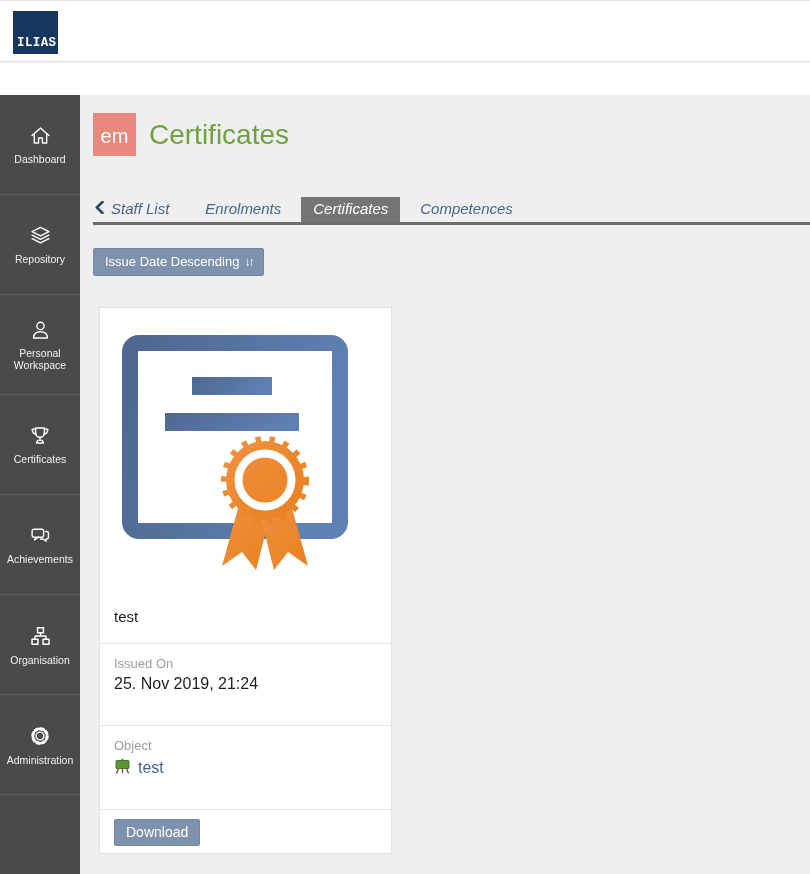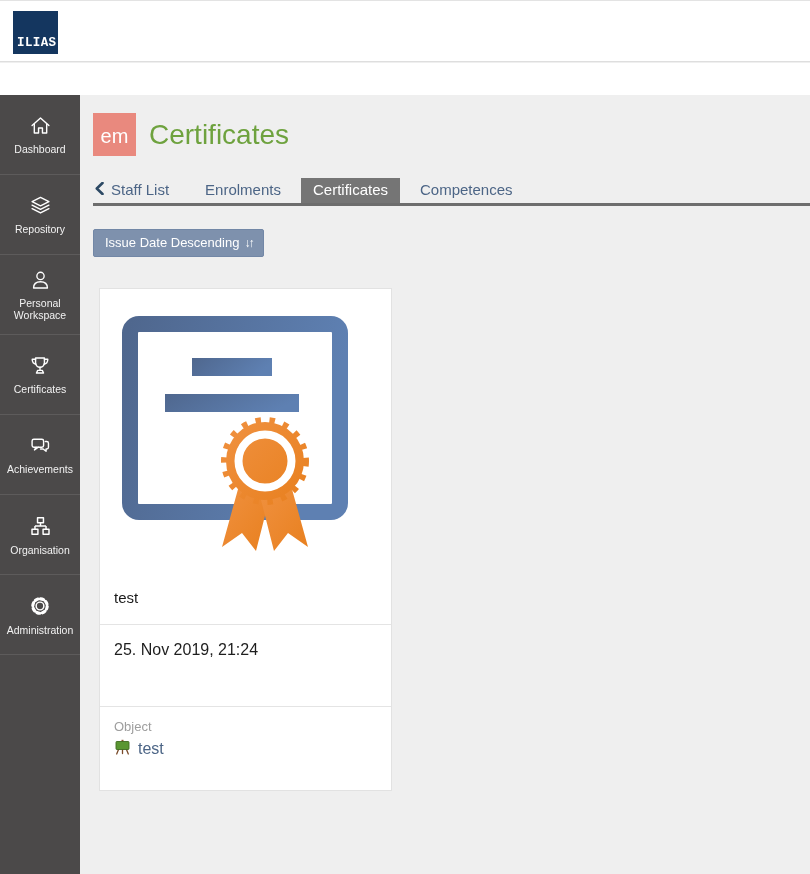--- a/index.html
+++ b/index.html
@@ -13,36 +13,36 @@
   
   .topbar { position:absolute; left:0; top:0; width:810px; height:62px;
             background:#ffffff; border-top:1px solid #e3e3e3; border-bottom:1px solid #dedede; }
   .logo { position:absolute; left:13px; top:10px; width:45px; height:43px;
           background:#14365f; color:#ffffff; font-weight:bold; font-size:12.5px;
           letter-spacing:.4px; display:flex; align-items:flex-end; padding:0 0 4px 4px;font-family:Liberation Mono, monospace; }
   .subbar { position:absolute; left:0; top:63px; width:810px; height:32px; background:#ffffff; }
 
   
   .sidebar { position:absolute; left:0; top:95px; bottom:0; width:80px; background:#4b4949; }
-  .side-item { width:80px; height:80px; border-bottom:1px solid #5d5b5b;
+  .side-item { width:80px; height:100px; border-bottom:1px solid #5d5b5b;
                display:flex; flex-direction:column; align-items:center; justify-content:center;
                gap:6px; cursor:pointer; }
   .side-item svg { display:block; }
   .side-label { color:#f2f2f2; font-size:10.5px; line-height:12px; text-align:center; padding:0 2px; }
 
   
   .main { position:absolute; left:80px; top:95px; right:0; bottom:0; background:#efefef; overflow:hidden; }
 
   .page-head { display:flex; align-items:center; margin:18px 0 0 13px; }
   .avatar { width:43px; height:43px; background:#e9897e; color:#ffffff;
             font-size:20px; display:flex; align-items:center; justify-content:center; padding-top:3px; }
   .page-title { color:#6ea23e; font-size:28px; font-weight:400; margin-left:13px; }
 
-  .tabbar { margin:22px 0 0 13px; border-bottom:3px solid #6d6d6d;
-            display:flex; align-items:flex-end; }
+  .tabbar { margin:41px 0 0 13px; border-bottom:3px solid #6d6d6d;
+            display:flex; align-items:flex-end;font-style:italic; }
   .tab-back { display:flex; align-items:center; gap:7px; color:#4c6586; font-size:15px;
               padding:3px 2px 5px; margin-right:22px; cursor:pointer; }
   .tab { font-size:15px; color:#4c6586; padding:3px 12px 5px; margin-right:8px; cursor:pointer; }
   .tab.active { background:#757575; color:#ffffff; }
 
   .toolbar { margin:23px 8px 0 13px;text-decoration:underline; }
   .btn { display:inline-block; background:#7e91ad; border:1px solid #7287a6; color:#ffffff;
          border-radius:2px; cursor:pointer; }
   .btn-sort { font-size:13px; padding:5px 11px 6px; }
   .arrows { font-size:12px; letter-spacing:-2px; margin-left:5px; }
@@ -202,32 +202,36 @@
           <circle cx="147" cy="147" r="41" fill="none" stroke="url(#go)" stroke-width="6" stroke-dasharray="5.5 8.6"></circle>
           <circle cx="147" cy="147" r="39" fill="url(#go)"></circle>
           <circle cx="147" cy="147" r="26.5" fill="none" stroke="#ffffff" stroke-width="8"></circle>
         </svg>
       </span>
     </div>
 
     <div class="card-title">test</div>
 
     <div class="card-section sec-issued">
+      <div class="sec-label">Issued On</div>
       <div class="sec-value">25. Nov 2019, 21:24</div>
     </div>
 
     <div class="card-section sec-object">
       <div class="sec-label">Object</div>
       <div class="object-row">
         <span>
           <svg width="17" height="16" viewBox="0 0 16 16">
             <rect x="7" y="0.8" width="2" height="2" fill="#8a5a33"></rect>
             <path d="M4 10.5 L2.2 15 M12 10.5 L13.8 15 M8 10.5 V14.5" stroke="#7a4b2a" stroke-width="1.3" fill="none" stroke-linecap="round"></path>
             <rect x="1.5" y="2.5" width="13" height="8" rx="0.8" fill="#5a9632" stroke="#3e6b20" stroke-width="0.9"></rect>
           </svg>
         </span>
         <a class="object-link">test</a>
       </div>
     </div>
 
+    <div class="card-section sec-download">
+      <button class="btn btn-download">Download</button>
+    </div>
 
   </div>
 </div>
 
 </body></html>

